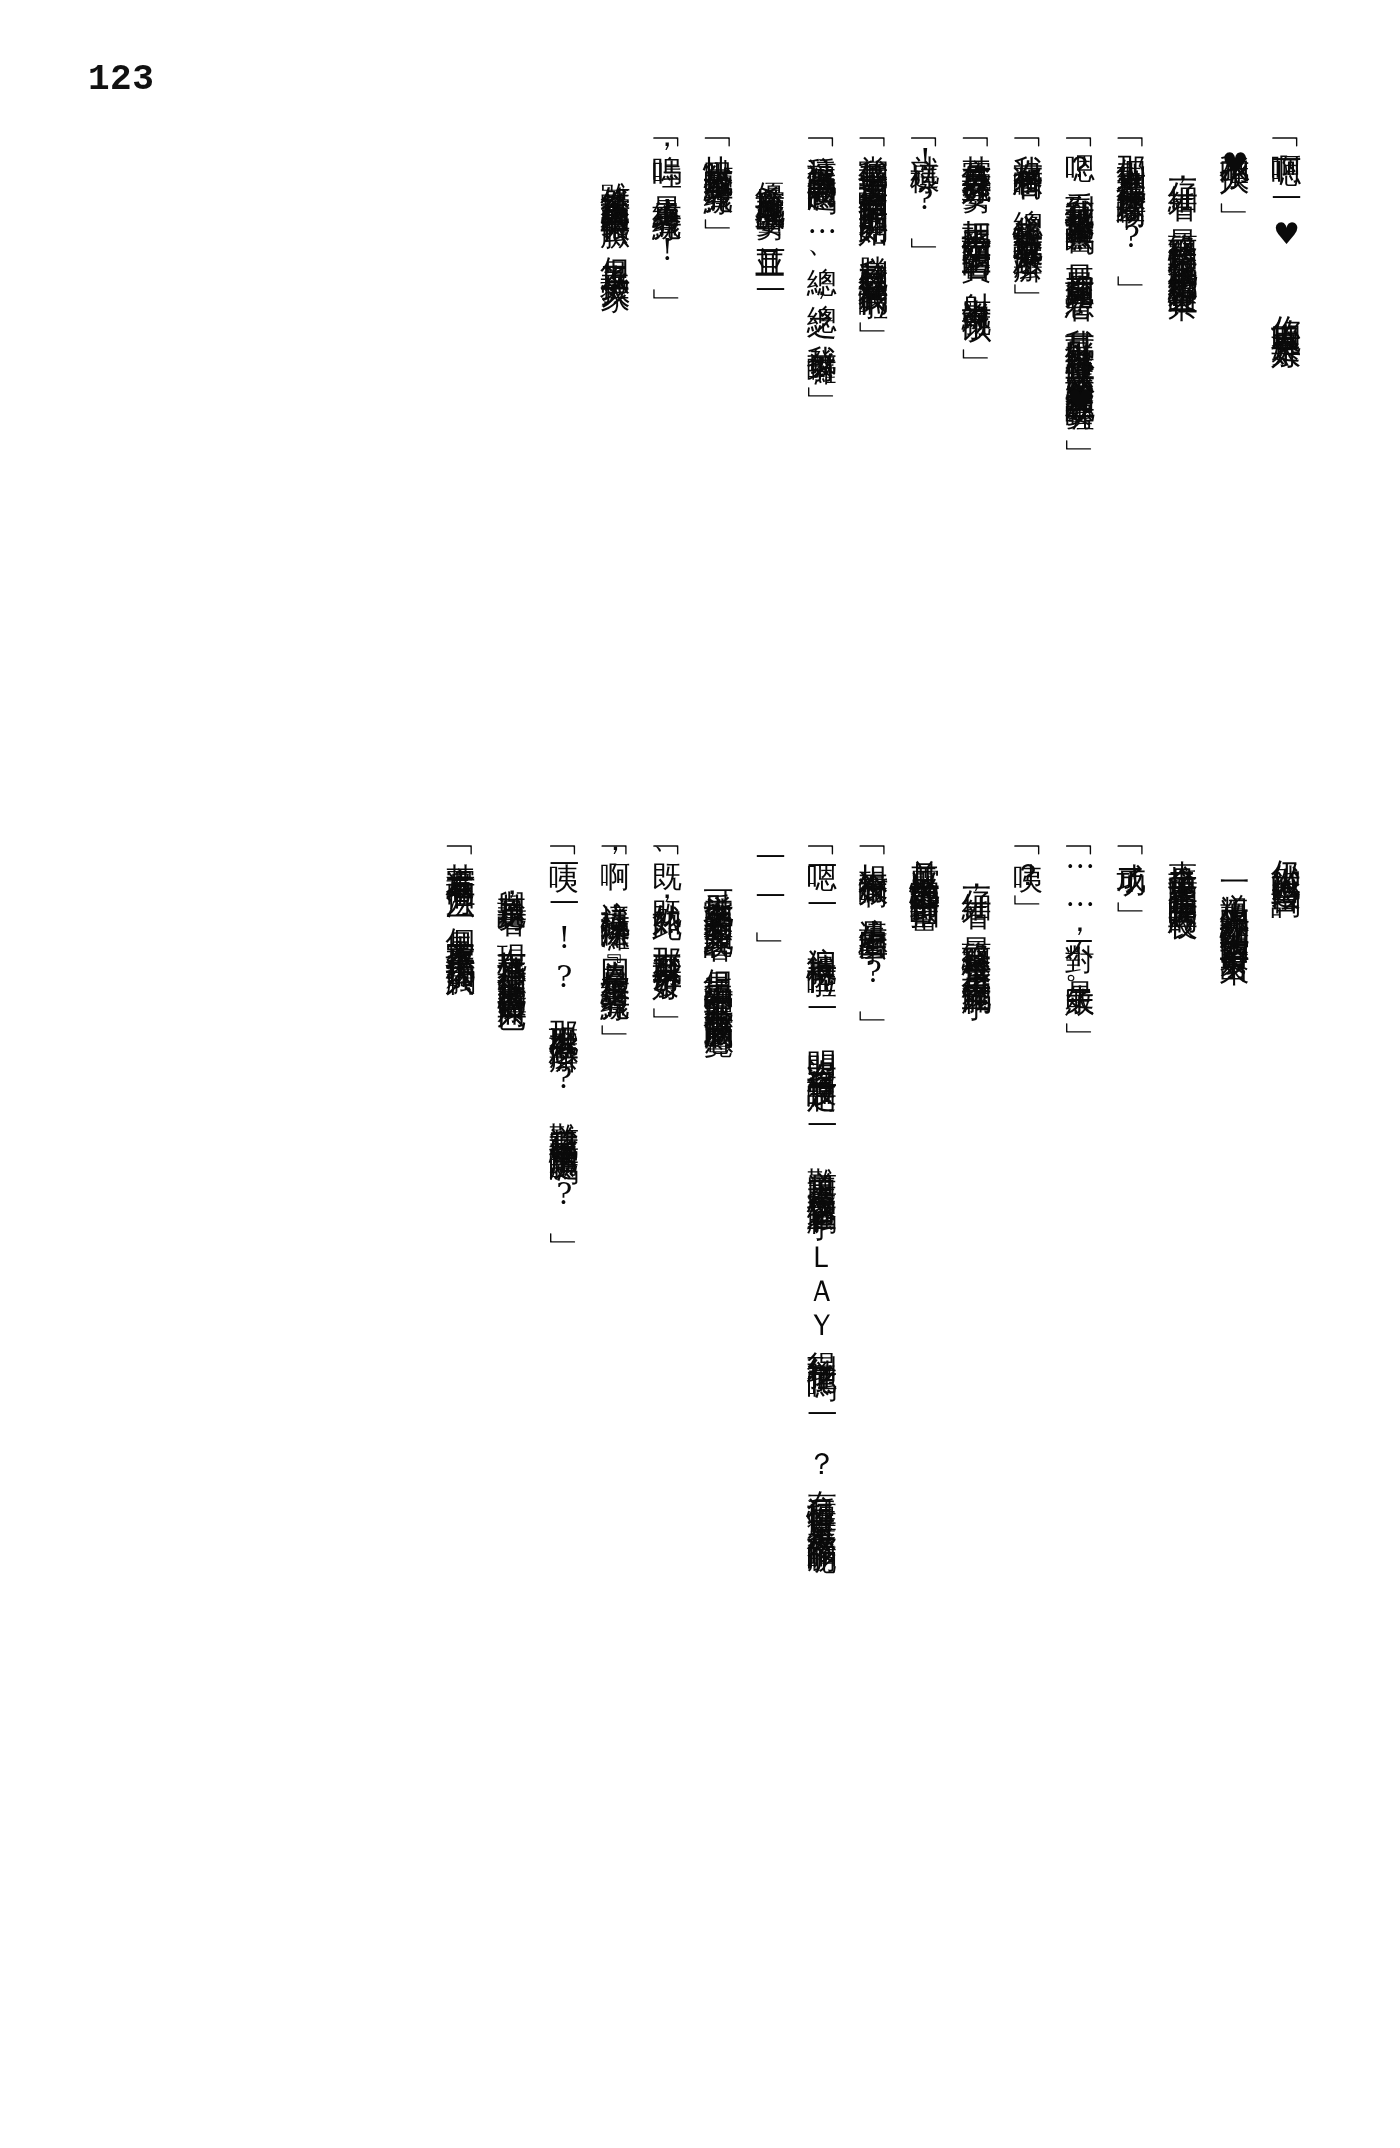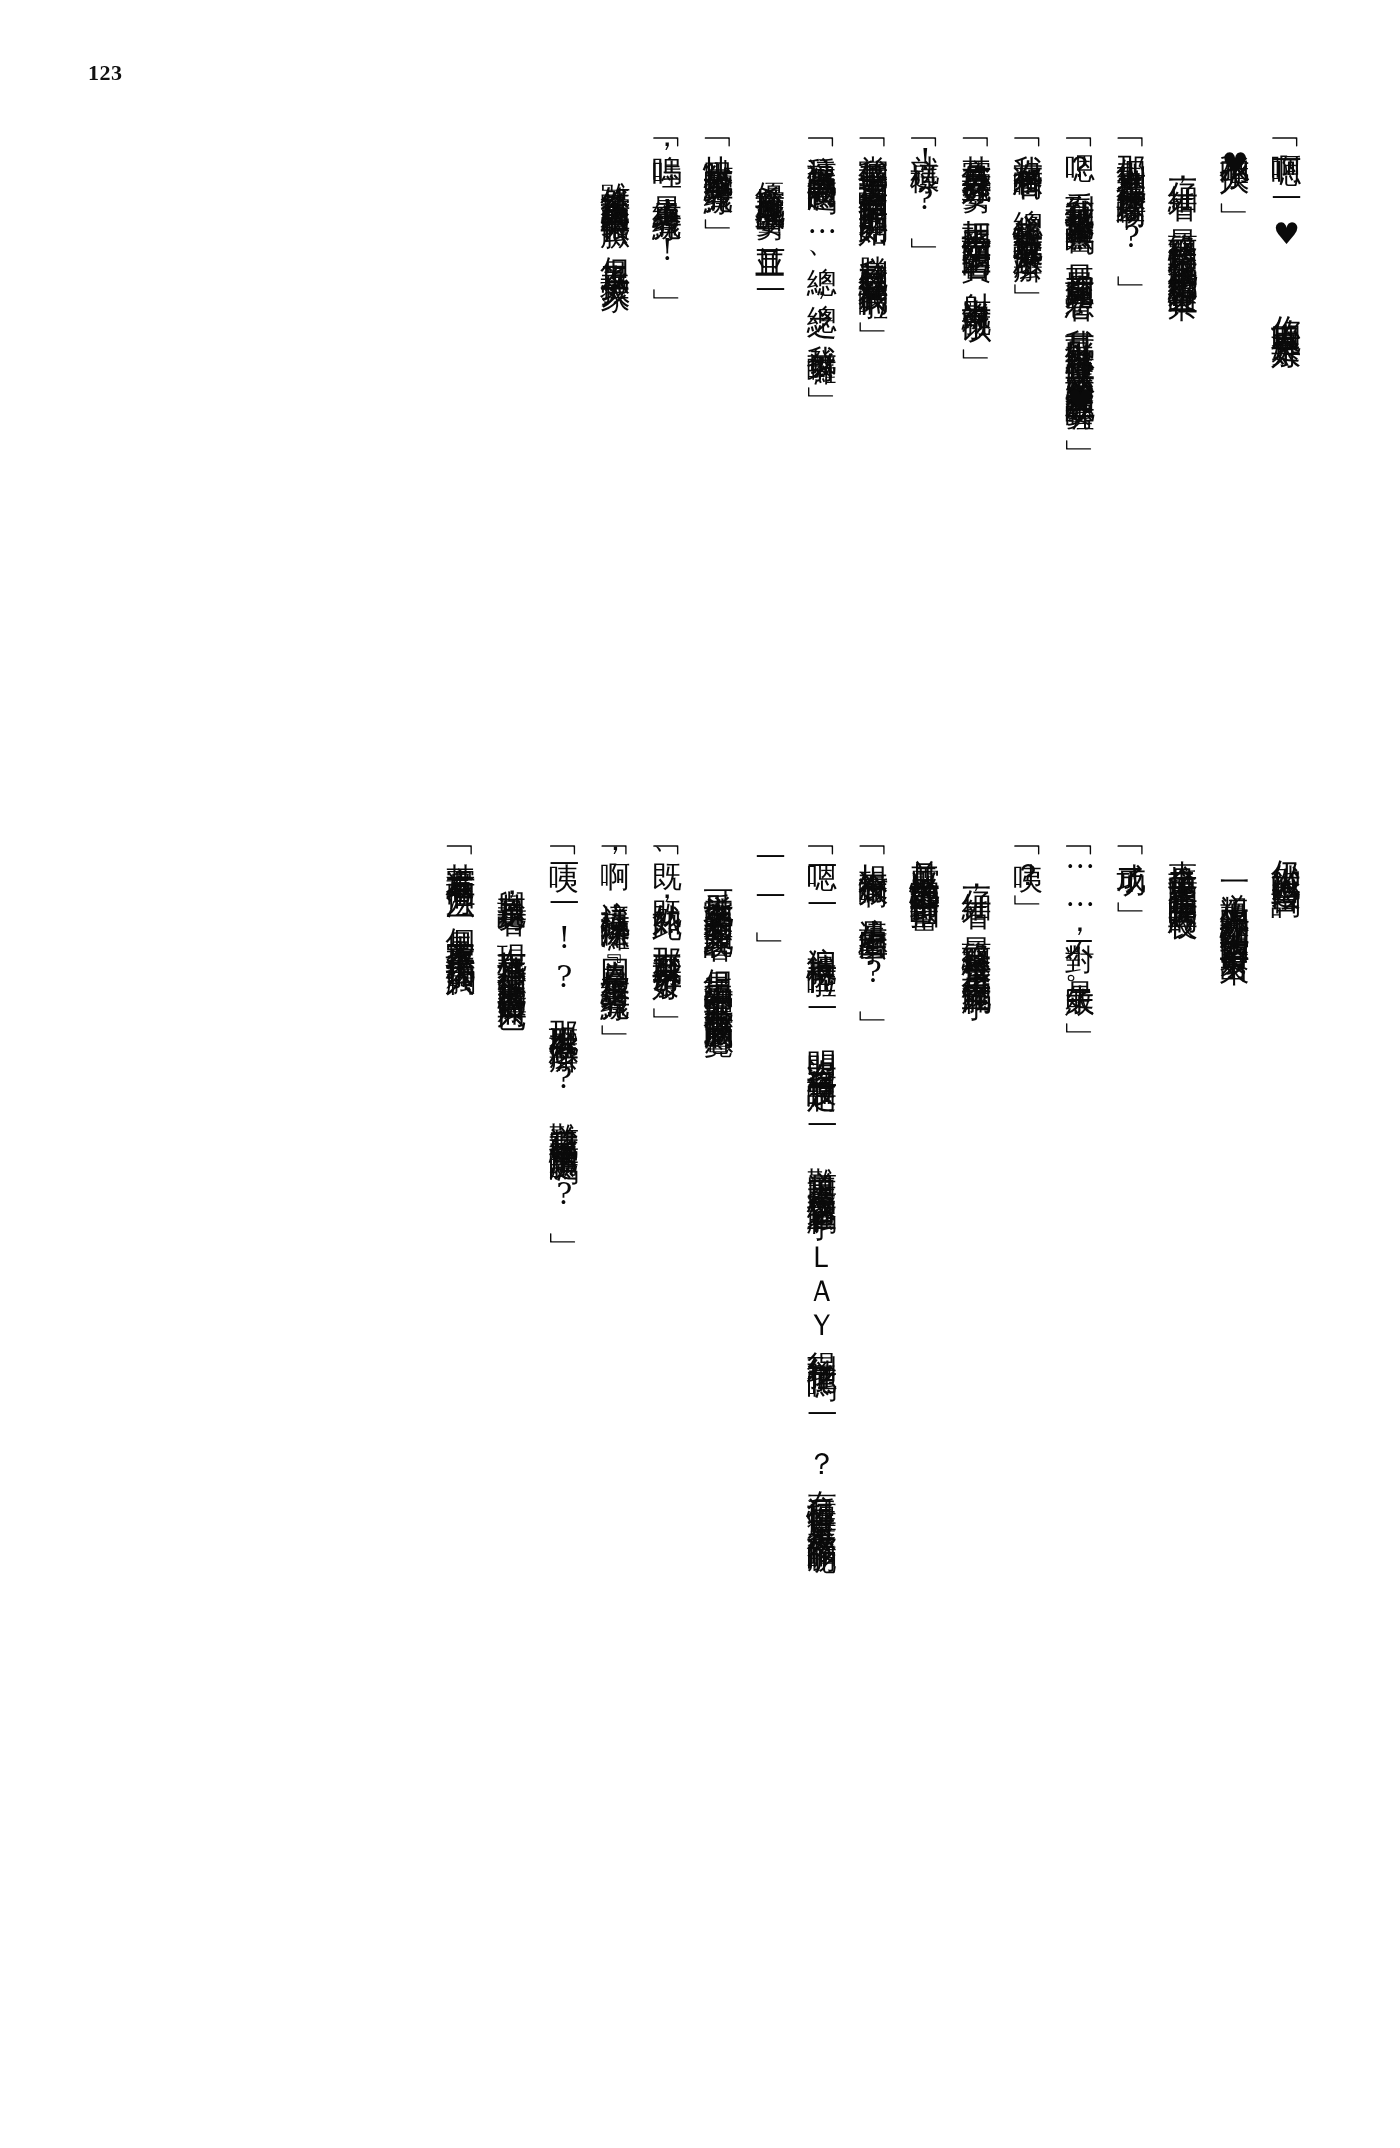--- a/index.html
+++ b/index.html
@@ -19,23 +19,23 @@
     background: #ffffff;
     overflow: hidden;
     box-sizing: border-box;
   }
 
   
   #folio {
     position: absolute;
     left: 88px;
     top: 62px;
-    font-family: Liberation Serif, serif;
+    font-family: Liberation Mono, monospace;
     font-weight: 700;
-    font-size: 22px;
+    font-size: 36px;
     letter-spacing: 0.5px;
     line-height: 1;
     color: #111111;
   }
 
   
   .vblock {
     position: absolute;
     writing-mode: vertical-rl;
     -webkit-writing-mode: vertical-rl;

